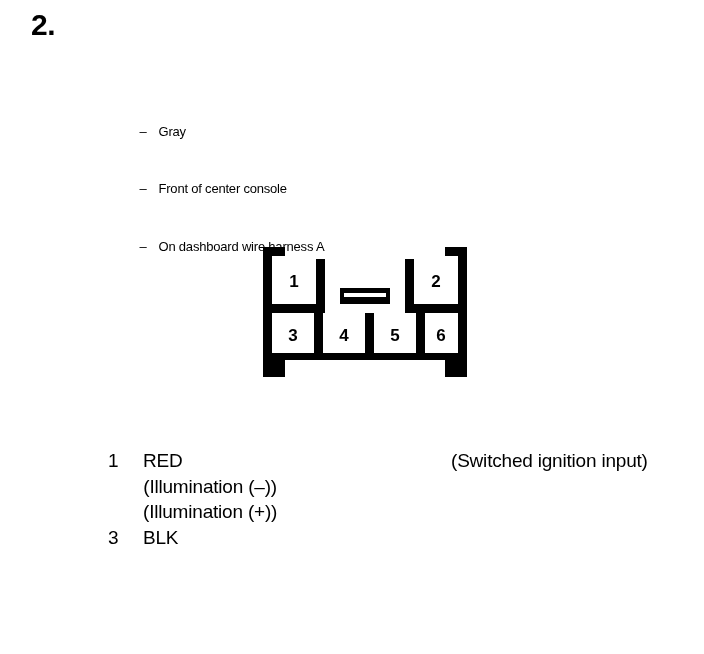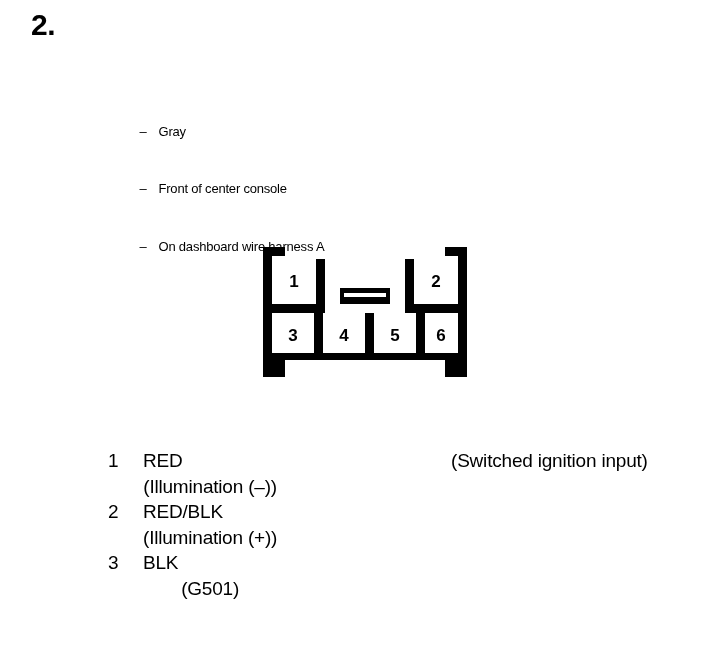--- a/index.html
+++ b/index.html
@@ -181,26 +181,24 @@
 </div>
 
 <div id="legend">
 
   <div class="legend-col" id="legend-col-left">
     <div class="legend-entry">
       <span class="legend-line legend-line-main"><span class="pin-num">1</span><span>RED</span></span>
       <span class="legend-line legend-line-sub">(Illumination (–))</span>
     </div>
     <div class="legend-entry">
-      <span class="legend-line legend-line-main"><span class="pin-num">2</span><span>RED/BLK</span></span>
       <span class="legend-line legend-line-sub">(Illumination (+))</span>
     </div>
     <div class="legend-entry">
       <span class="legend-line legend-line-main"><span class="pin-num">3</span><span>BLK</span></span>
-      <span class="legend-line legend-line-sub">(G501)</span>
     </div>
   </div>
 
   <div class="legend-col" id="legend-col-right">
     <div class="legend-entry">
     </div>
     <div class="legend-entry">
       <span class="legend-line legend-line-sub">(Switched ignition input)</span>
     </div>
   </div>

